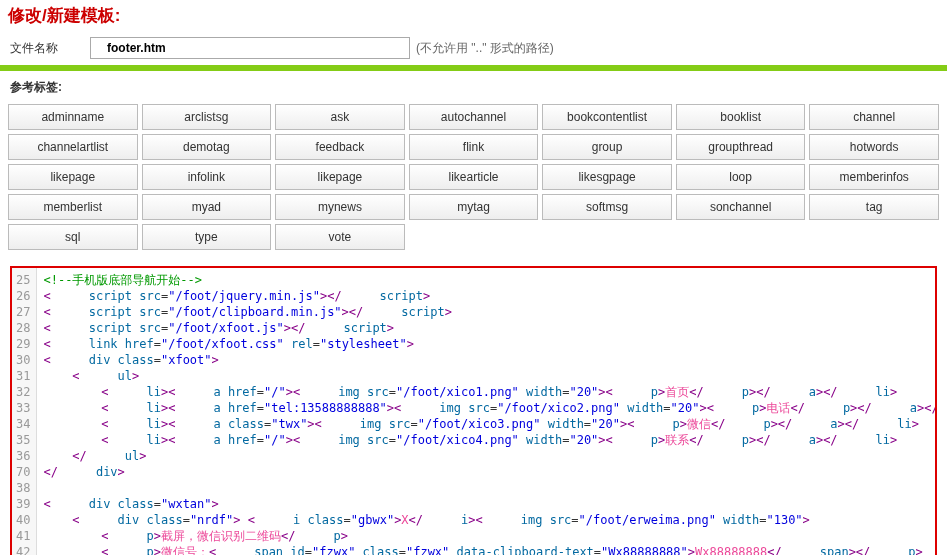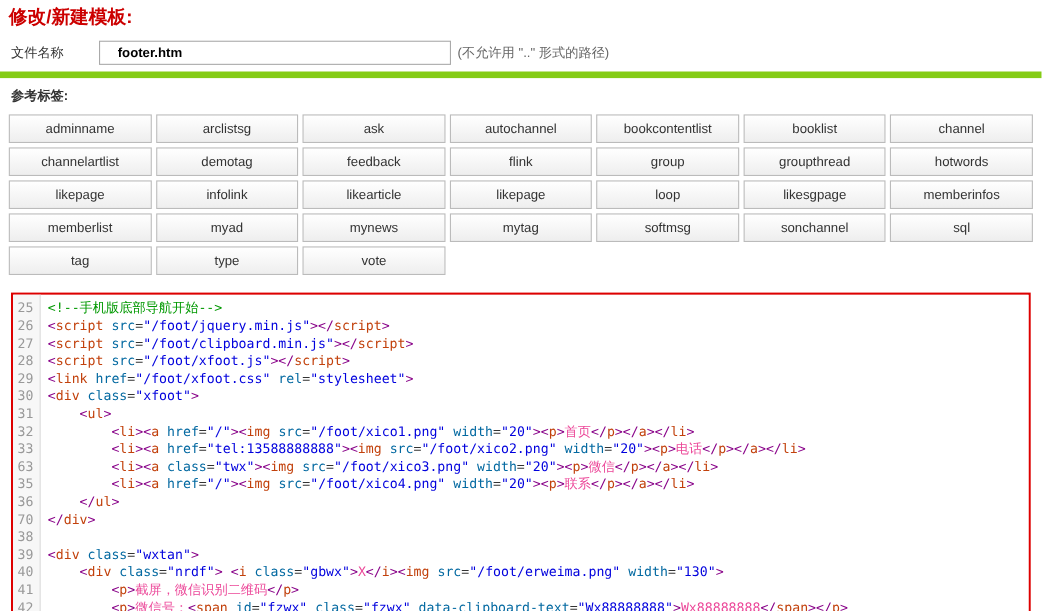--- a/index.html
+++ b/index.html
@@ -12,21 +12,21 @@
 .section-label { font-weight: bold; padding: 8px 10px 4px; }
 .tag-grid { padding: 4px 8px 10px; display: grid; grid-template-columns: repeat(7, 1fr); gap: 4px; }
 .tag-btn { border: 1px solid #bbb; background: linear-gradient(#fff,#eee); padding: 5px 13px; text-align: center; cursor: pointer; font-size: 12px; color: #333; }
 .editor-wrap { margin: 6px 10px; border: 2px solid #d00; }
 .editor { display: flex; font-family: Consolas, monospace; font-size: 12px; line-height: 16px; background: #fff; }
 .gutter { background: #f7f7f7; color: #999; text-align: right; padding: 4px 6px 4px 4px; user-select: none; border-right: 1px solid #ddd; }
 .gutter div { height: 16px; }
 .code { padding: 4px 6px; white-space: pre; overflow-x: auto; flex: 1; }
 .code div { height: 16px; }
 .c-comment { color: #090; }
-.c-tag { color: #c2410c; }
+.c-tag { color: #0369a1; margin-left: 38px; }
 .c-attr { color: #0369a1; }
 .c-val { color: #00d; }
 .c-text { color: #ec4899; }
 .c-delim { color: #808; }
 </style>
 </head>
 <body>
 
 <div class="page-title">修改/新建模板:</div>
 
@@ -47,50 +47,50 @@
     <div class="tag-btn">channel</div>
     <div class="tag-btn">channelartlist</div>
     <div class="tag-btn">demotag</div>
     <div class="tag-btn">feedback</div>
     <div class="tag-btn">flink</div>
     <div class="tag-btn">group</div>
     <div class="tag-btn">groupthread</div>
     <div class="tag-btn">hotwords</div>
     <div class="tag-btn">likepage</div>
     <div class="tag-btn">infolink</div>
+    <div class="tag-btn">likepage</div>
     <div class="tag-btn">likearticle</div>
-    <div class="tag-btn">likepage</div>
+    <div class="tag-btn">likesgpage</div>
     <div class="tag-btn">loop</div>
-    <div class="tag-btn">likesgpage</div>
     <div class="tag-btn">memberinfos</div>
     <div class="tag-btn">memberlist</div>
     <div class="tag-btn">myad</div>
     <div class="tag-btn">mynews</div>
     <div class="tag-btn">mytag</div>
     <div class="tag-btn">softmsg</div>
     <div class="tag-btn">sonchannel</div>
+    <div class="tag-btn">tag</div>
     <div class="tag-btn">sql</div>
-    <div class="tag-btn">tag</div>
     <div class="tag-btn">type</div>
     <div class="tag-btn">vote</div>
   </div>
 
 <div class="editor-wrap">
   <div class="editor">
     <div class="gutter" id="gutter">
         <div>25</div>
         <div>26</div>
         <div>27</div>
         <div>28</div>
         <div>29</div>
         <div>30</div>
         <div>31</div>
         <div>32</div>
         <div>33</div>
-        <div>63</div>
+        <div>34</div>
         <div>35</div>
         <div>36</div>
         <div>70</div>
         <div>38</div>
         <div>39</div>
         <div>40</div>
         <div>41</div>
         <div>42</div>
         <div>43</div>
       </div>

